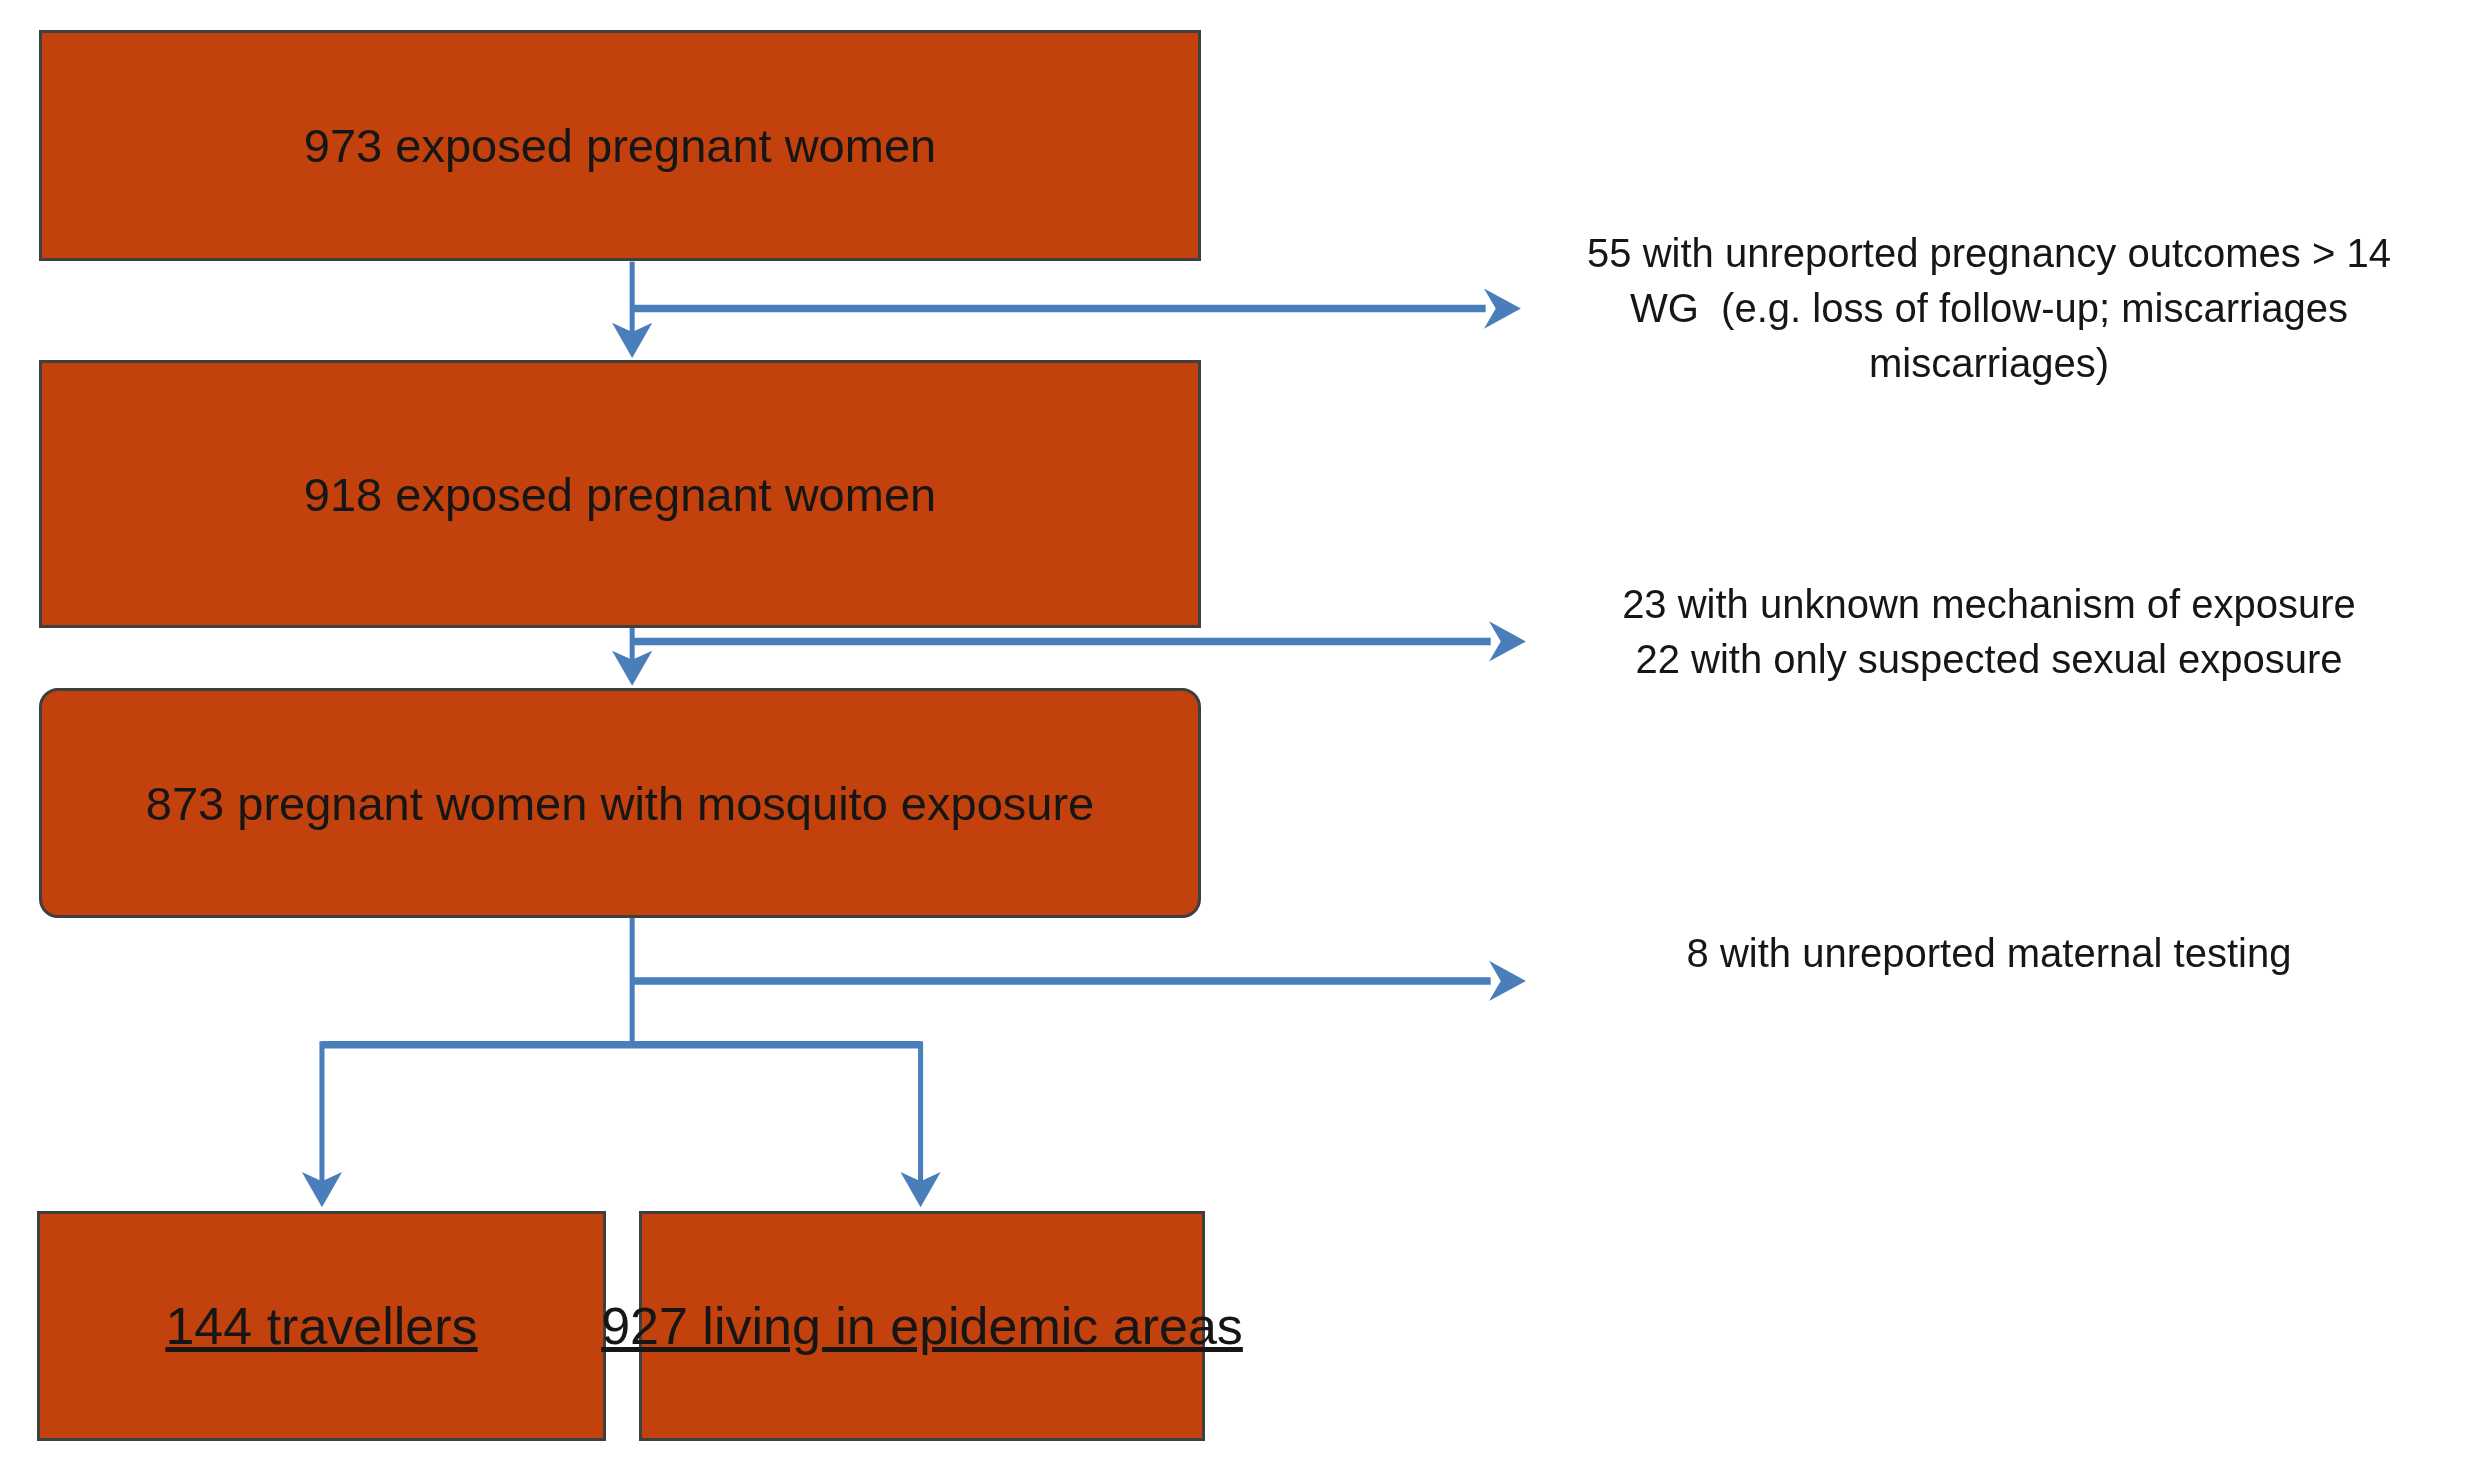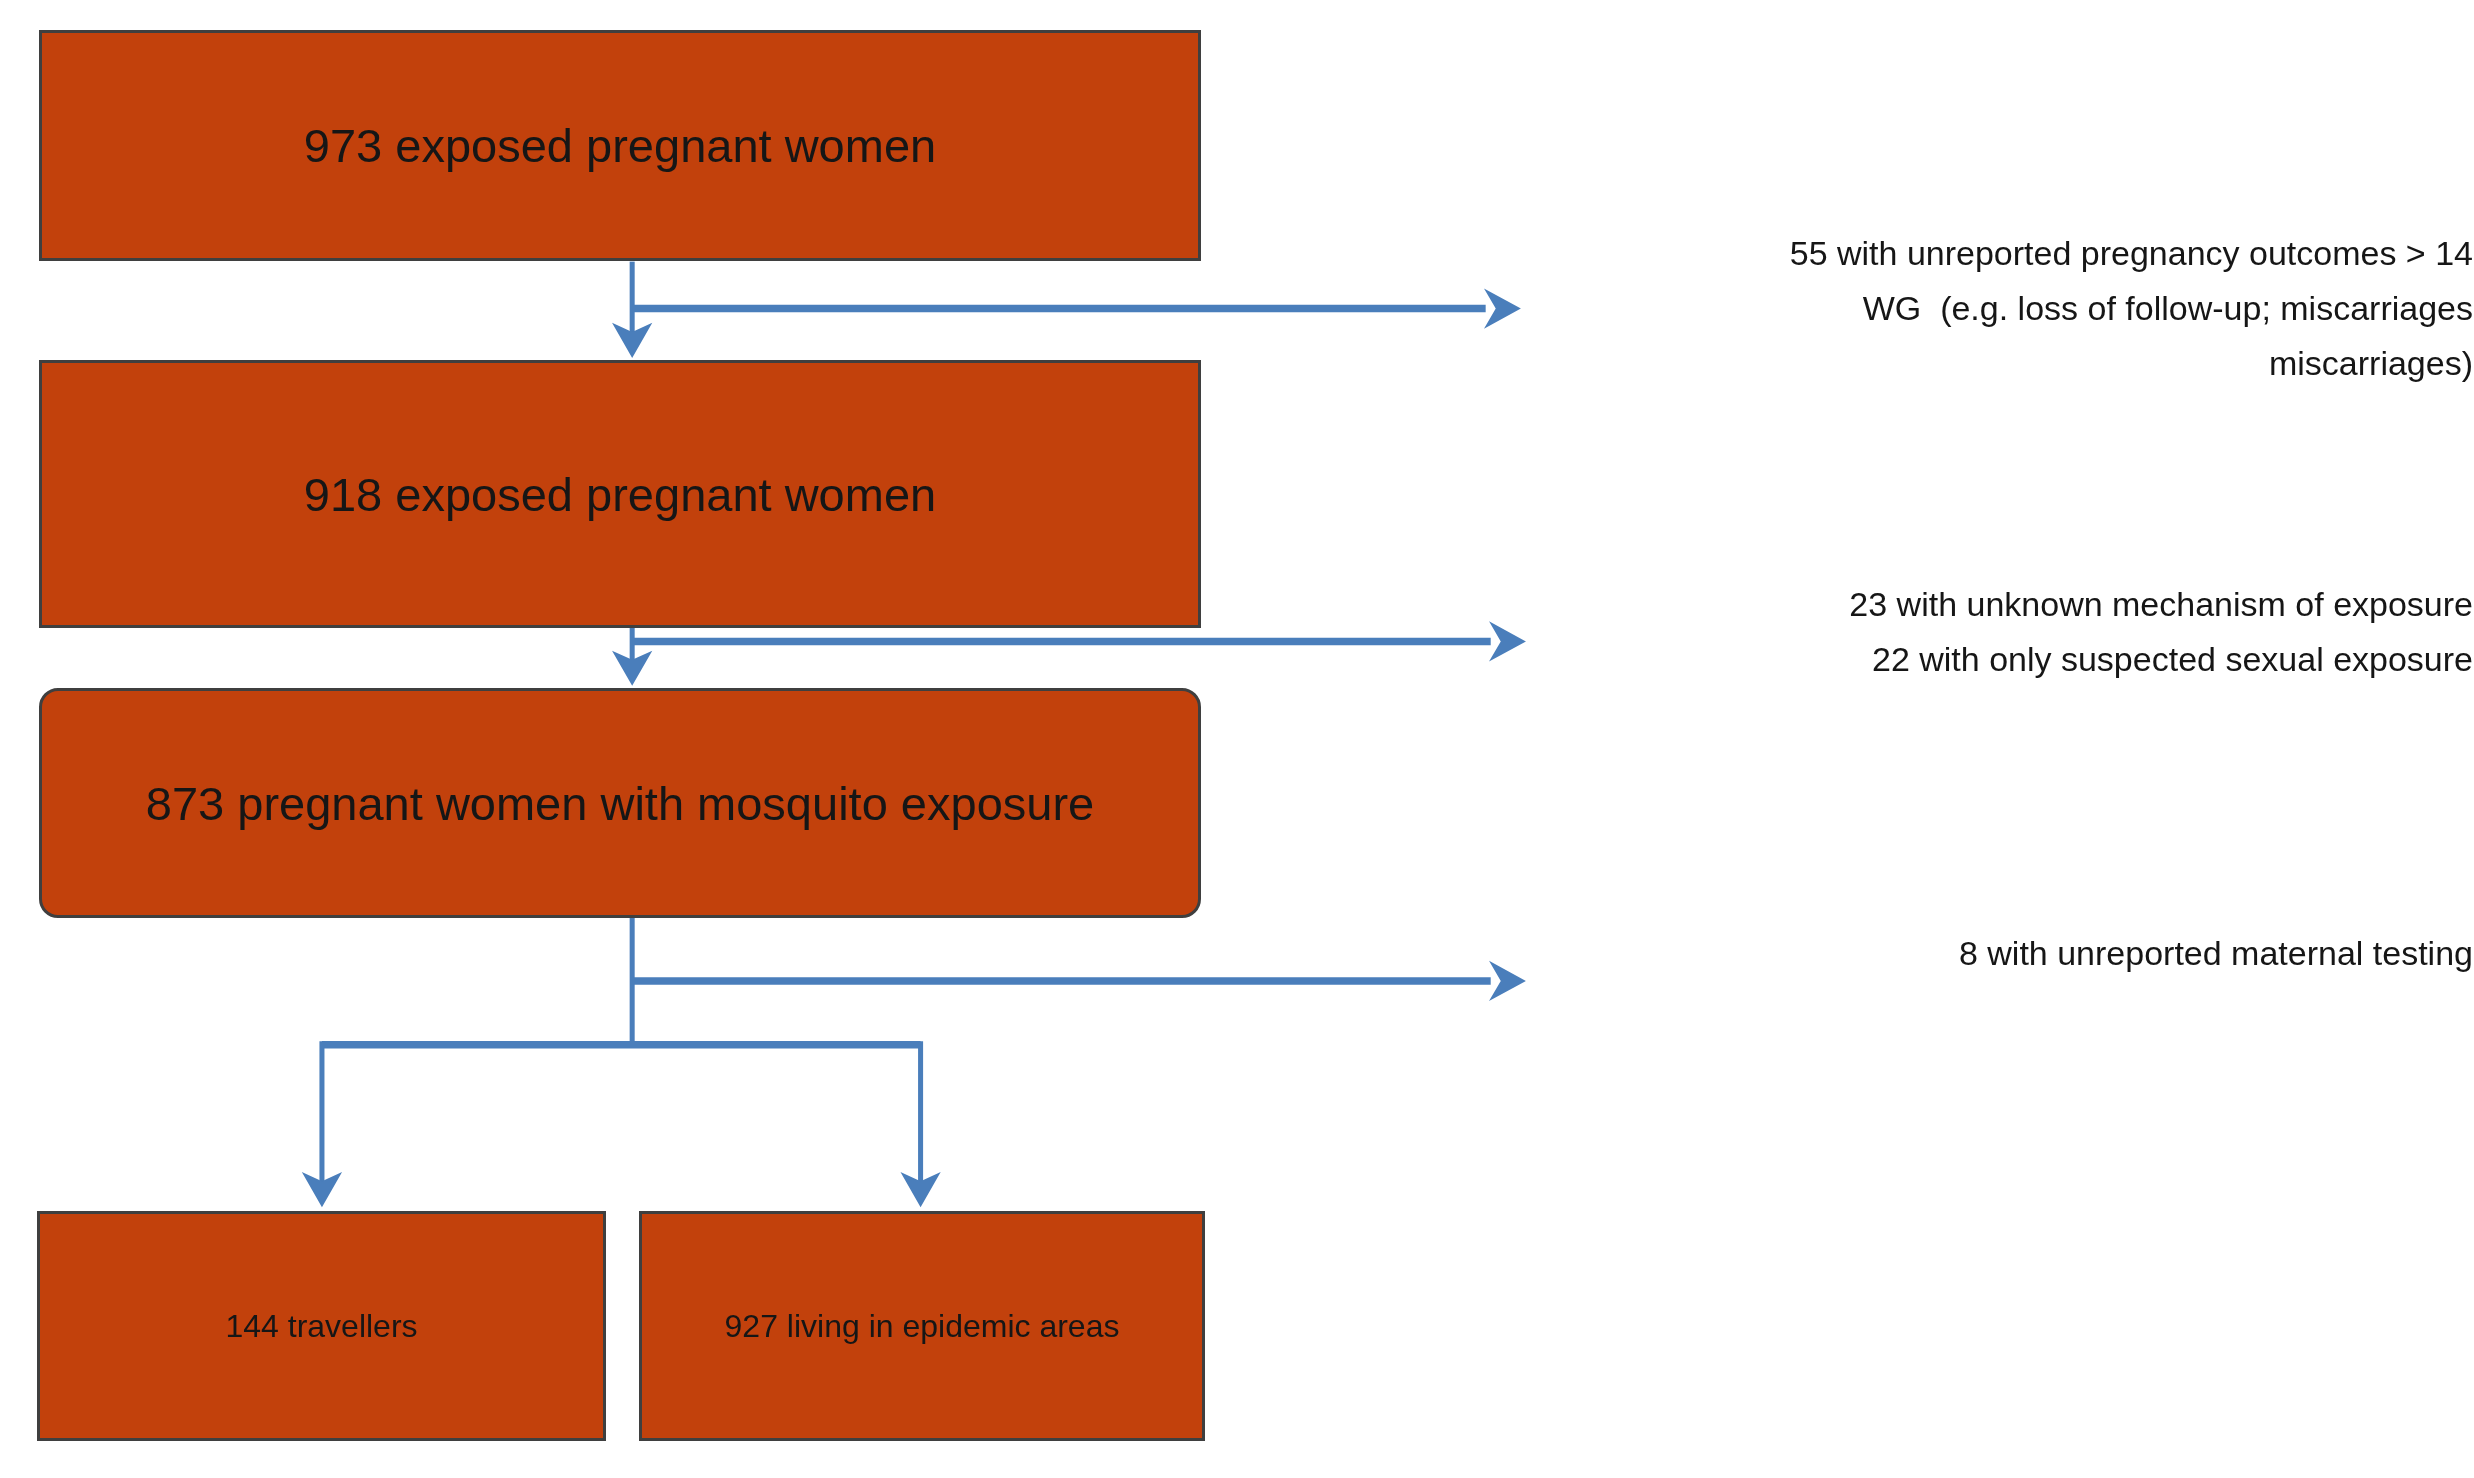--- a/index.html
+++ b/index.html
@@ -24,32 +24,32 @@
     background: #c2410c;
     display: flex;
     align-items: center;
     justify-content: center;
   }
   .flow-box .box-label {
     font-size: 47px;
     white-space: nowrap;
     text-align: center;
   }
-  .flow-box.small .box-label { font-size: 32px; }
+  .flow-box.small .box-label { font-size: 52px; text-decoration: underline; }
   #box-973 { left: 39px;  top: 30px;   width: 1162px; height: 231px; }
   #box-918 { left: 39px;  top: 360px;  width: 1162px; height: 268px; }
   #box-873 { left: 39px;  top: 688px;  width: 1162px; height: 230px; border-radius: 19px; }
   #box-144 { left: 37px;  top: 1211px; width: 569px;  height: 230px; }
   #box-721 { left: 639px; top: 1211px; width: 566px;  height: 230px; }
   .annotation {
     position: absolute;
     left: 1505px;
     width: 968px;
-    text-align: right;
-    font-size: 34px;
+    text-align: center;
+    font-size: 40px;
     line-height: 55px;
   }
   #ann-0 { top: 226px; }
   #ann-1 { top: 577px; }
   #ann-2 { top: 926px; }
   .ann-line { white-space: pre-wrap; }
 </style>
 </head>
 <body>
 

